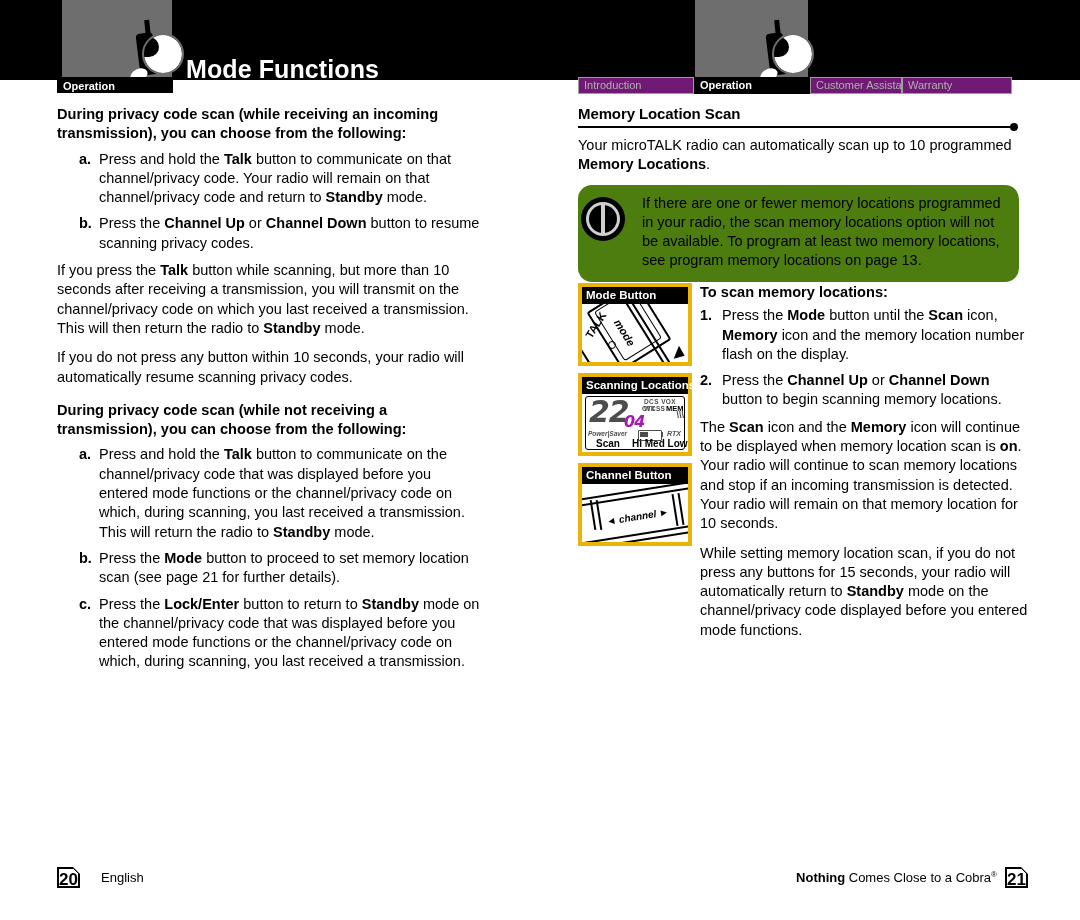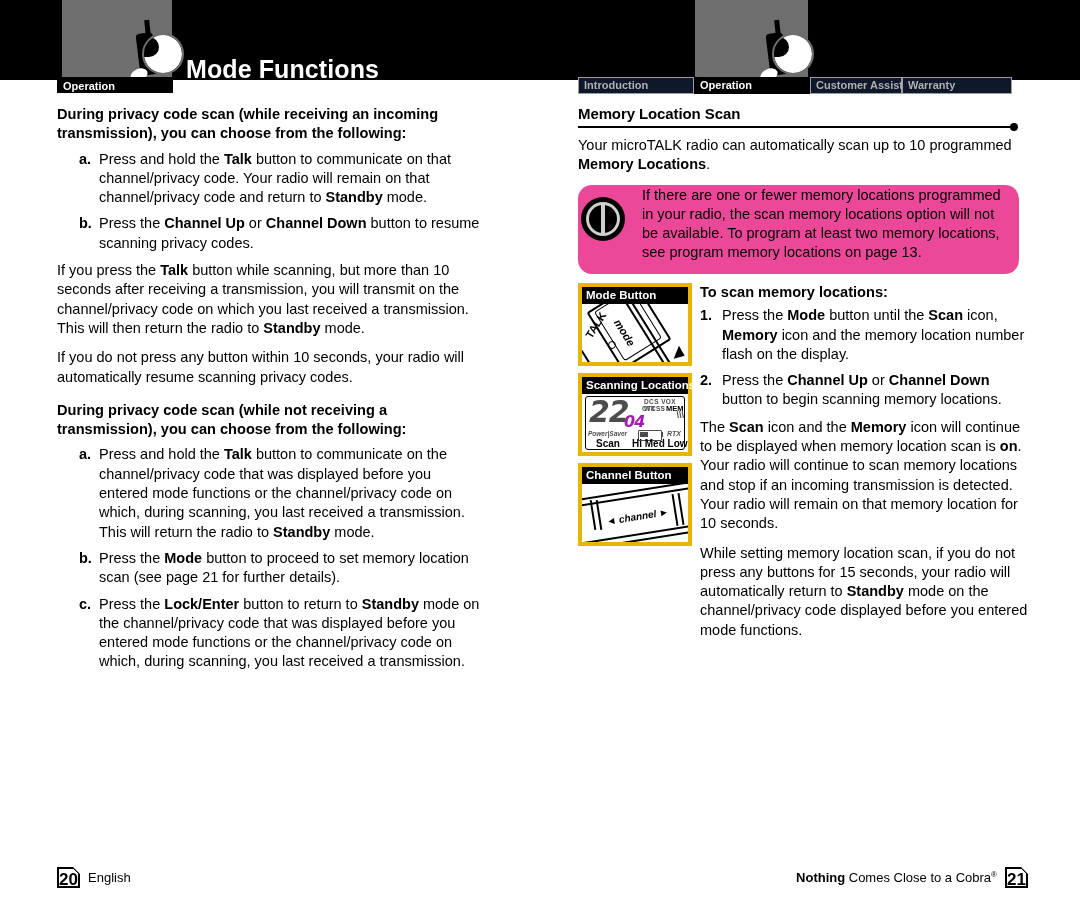--- a/index.html
+++ b/index.html
@@ -48,21 +48,21 @@
     background:#000;color:#fff;font-size:11px;font-weight:bold;
     line-height:16px;padding-left:5px;box-sizing:border-box;
     border:1px solid #000;
   }
 
   
   .tabs{position:absolute;left:578px;top:77px;height:17px;display:flex;}
   .tab{
     height:17px;box-sizing:border-box;border:1px solid #9d9d9d;
     font-size:11px;line-height:15px;padding-left:5px;color:#b0b0b0;
-    background:#0f172a;white-space:nowrap;font-weight:bold;
+    background:#701a75;white-space:nowrap;
   }
   .tab.t0{width:116px;}
   .tab.t1{width:116px;background:#000;border-color:#000;color:#fff;font-weight:bold;}
   .tab.t2{width:92px;}
   .tab.t3{width:110px;}
 
   
   .colL{position:absolute;left:57px;top:105px;width:425px;}
   .colR{position:absolute;left:578px;top:105px;width:450px;}
 
@@ -87,22 +87,22 @@
   ol.num{list-style:none;margin:0 0 8px 0;padding:0;}
   ol.num > li{
     position:relative;padding-left:22px;margin-bottom:7px;
     font-size:14.5px;line-height:19.3px;
   }
   ol.num > li .mk{position:absolute;left:0;top:0;font-weight:bold;}
 
   
   .note{
     position:relative;margin:6px 0 12px 0;width:441px;min-height:82px;
-    background:#ec4899;border-radius:14px;box-sizing:border-box;
-    padding:1px 14px 11px 64px;
+    background:#4d7c0f;border-radius:14px;box-sizing:border-box;
+    padding:9px 14px 11px 64px;
   }
   .note p{margin:0;font-size:14.5px;line-height:19.3px;}
   .note-icon{
     position:absolute;left:3px;top:12px;width:44px;height:44px;border-radius:50%;
     background:#000;
   }
   .note-icon::before{
     content:"";position:absolute;left:5px;top:5px;width:34px;height:34px;
     border-radius:50%;background:#cfcfcf;
   }
@@ -203,21 +203,21 @@
   }
   .pagebox::after{
     content:"";position:absolute;right:-2px;top:-2px;
     border-left:7px solid transparent;border-top:7px solid #fff;
   }
   .pagebox::before{
     content:"";position:absolute;right:-2px;top:-2px;width:8px;height:8px;
     background:linear-gradient(45deg,transparent 49%,#000 50%,#000 58%,transparent 59%);
   }
   .ftrL{position:absolute;left:57px;bottom:0;font-size:13px;}
-  .ftrL .lang{margin-left:8px;vertical-align:middle;}
+  .ftrL .lang{margin-left:21px;vertical-align:middle;}
   .ftrR{position:absolute;right:52px;bottom:0;font-size:13px;white-space:nowrap;}
   .ftrR .tag{vertical-align:middle;margin-right:8px;}
   .ftrR sup{font-size:8px;vertical-align:super;}
 </style>
 </head>
 <body>
 
 <div class="page">
 
   <div class="hdr"></div>

